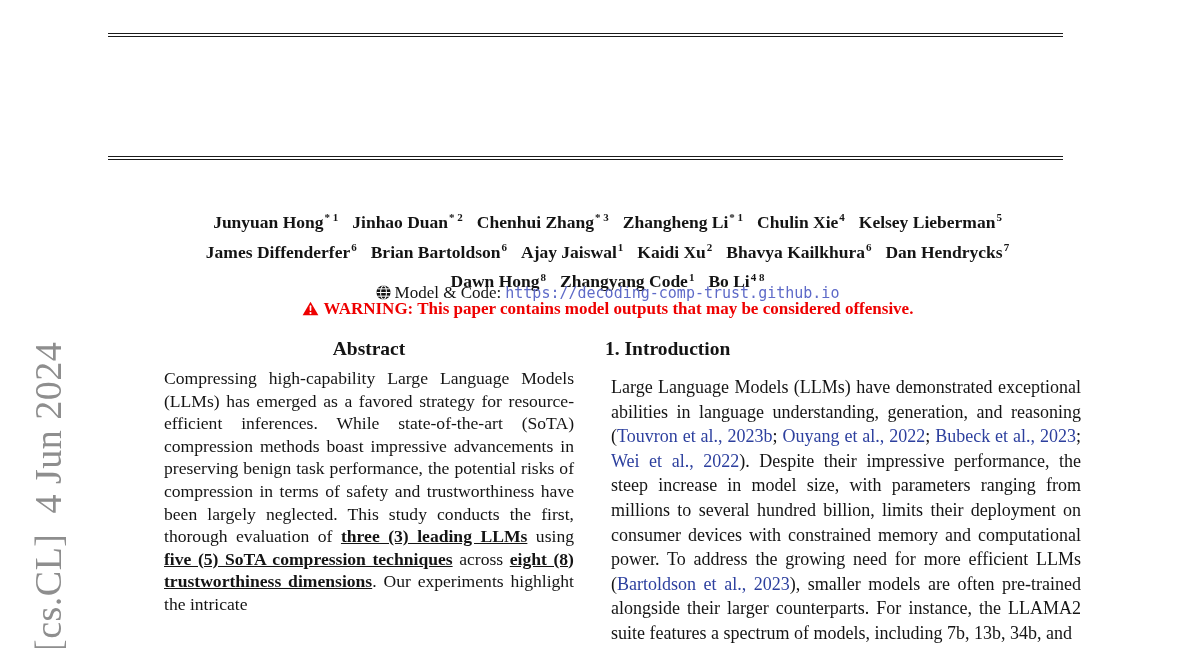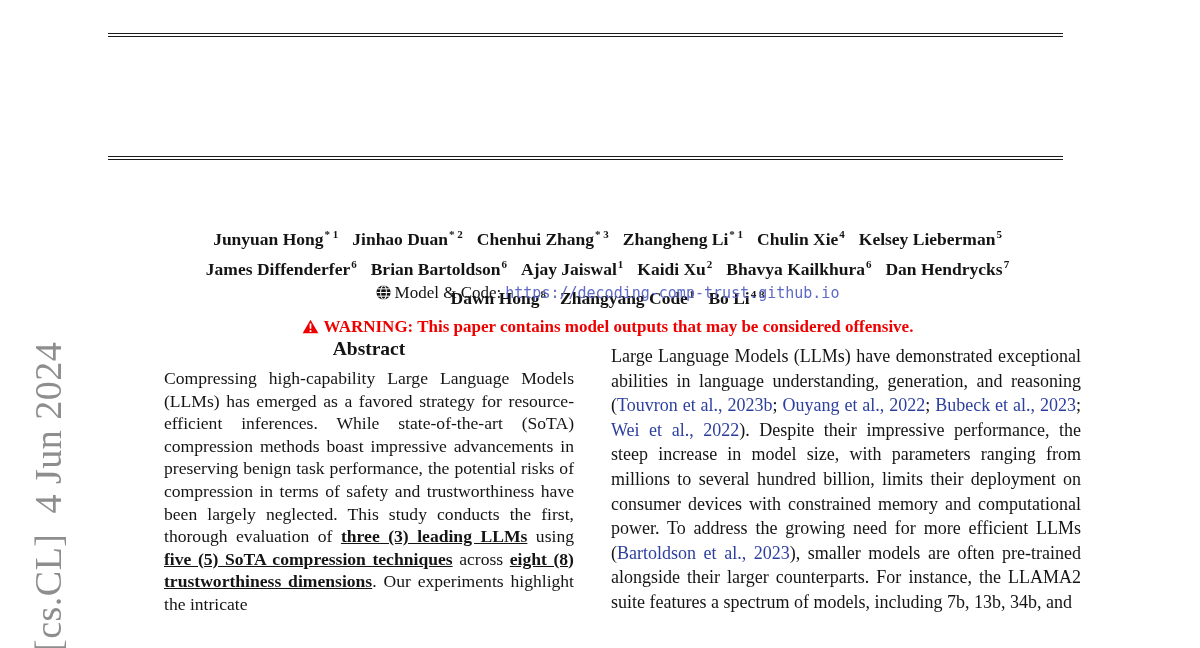--- a/index.html
+++ b/index.html
@@ -19,37 +19,37 @@
     position:absolute;left:108px;width:955px;height:4px;box-sizing:border-box;
     border-top:1.7px solid #1b1b1b;border-bottom:1.7px solid #1b1b1b;background:transparent;
   }
   .rule-top{top:33px;}
   .rule-bottom{top:156px;}
   .title{
     position:absolute;left:108px;width:955px;top:66px;margin:0;
     text-align:center;font-size:27px;font-weight:bold;line-height:38px;color:#101010;
   }
   .authors{
-    position:absolute;left:130px;width:955px;top:222px;text-align:center;
+    position:absolute;left:130px;width:955px;top:205px;text-align:center;
     font-size:17.5px;font-weight:bold;line-height:25px;
   }
   .author-line{white-space:nowrap;}
   .author{margin:0 7px;}
   .author sup{font-size:11px;font-weight:bold;margin-left:1px;}
   .model-code{
     position:absolute;left:130px;width:955px;top:282px;text-align:center;
     font-size:17px;line-height:22px;white-space:nowrap;
   }
   .model-code .icon{vertical-align:-2px;margin-right:4px;}
   .model-code .url{
     font-family:"DejaVu Sans Mono", monospace;font-size:15px;
     color:var(--url,#5e6ac8);text-decoration:none;margin-left:4px;
   }
   .warning{
-    position:absolute;left:130px;width:955px;top:316px;text-align:center;
+    position:absolute;left:130px;width:955px;top:298px;text-align:center;
     font-size:17px;font-weight:bold;color:var(--warning,#ee0000);line-height:22px;white-space:nowrap;
   }
   .warning .icon{vertical-align:-2px;margin-right:5px;}
   .col{position:absolute;top:338px;}
   .col-left{left:164px;width:410px;}
   .col-right{left:605px;width:482px;}
   .abs-heading{margin:0 0 7px 0;text-align:center;font-size:19.5px;font-weight:bold;}
   .intro-heading{margin:0 0 15px 0;text-align:left;font-size:19.5px;font-weight:bold;}
   .abs-text{margin:0;font-size:17.6px;line-height:22.6px;text-align:justify;}
   .intro-text{margin:6px;font-size:18px;line-height:24.6px;text-align:justify;}
@@ -91,16 +91,17 @@
       <circle cx="9" cy="12.9" r="1.15" fill="#ffffff"></circle>
     </svg><span>WARNING: This paper contains model outputs that may be considered offensive.</span>
   </div>
 
   <div class="col col-left">
     <h2 class="abs-heading">Abstract</h2>
     <p class="abs-text"><span class="seg-p">Compressing high-capability Large Language Models (LLMs) has emerged as a favored strategy for resource-efficient inferences. While state-of-the-art (SoTA) compression methods boast impressive advancements in preserving benign task performance, the potential risks of compression in terms of safety and trustworthiness have been largely neglected. This study conducts the first, thorough evaluation of </span><span class="seg-b">three (3) leading LLMs</span><span class="seg-p"> using </span><span class="seg-b">five (5) SoTA compression techniques</span><span class="seg-p"> across </span><span class="seg-b">eight (8) trustworthiness dimensions</span><span class="seg-p">. Our experiments highlight the intricate</span></p>
   </div>
 
   <div class="col col-right">
+    <h2 class="intro-heading">1. Introduction</h2>
     <p class="intro-text"><span class="seg-p">Large Language Models (LLMs) have demonstrated exceptional abilities in language understanding, generation, and reasoning (</span><span class="seg-c">Touvron et al., 2023b</span><span class="seg-p">; </span><span class="seg-c">Ouyang et al., 2022</span><span class="seg-p">; </span><span class="seg-c">Bubeck et al., 2023</span><span class="seg-p">; </span><span class="seg-c">Wei et al., 2022</span><span class="seg-p">).  Despite their impressive performance, the steep increase in model size, with parameters ranging from millions to several hundred billion, limits their deployment on consumer devices with constrained memory and computational power. To address the growing need for more efficient LLMs (</span><span class="seg-c">Bartoldson et al., 2023</span><span class="seg-p">), smaller models are often pre-trained alongside their larger counterparts. For instance, the LLAMA2 suite features a spectrum of models, including 7b, 13b, 34b, and</span></p>
   </div>
 
 </div>
 
 </body></html>

